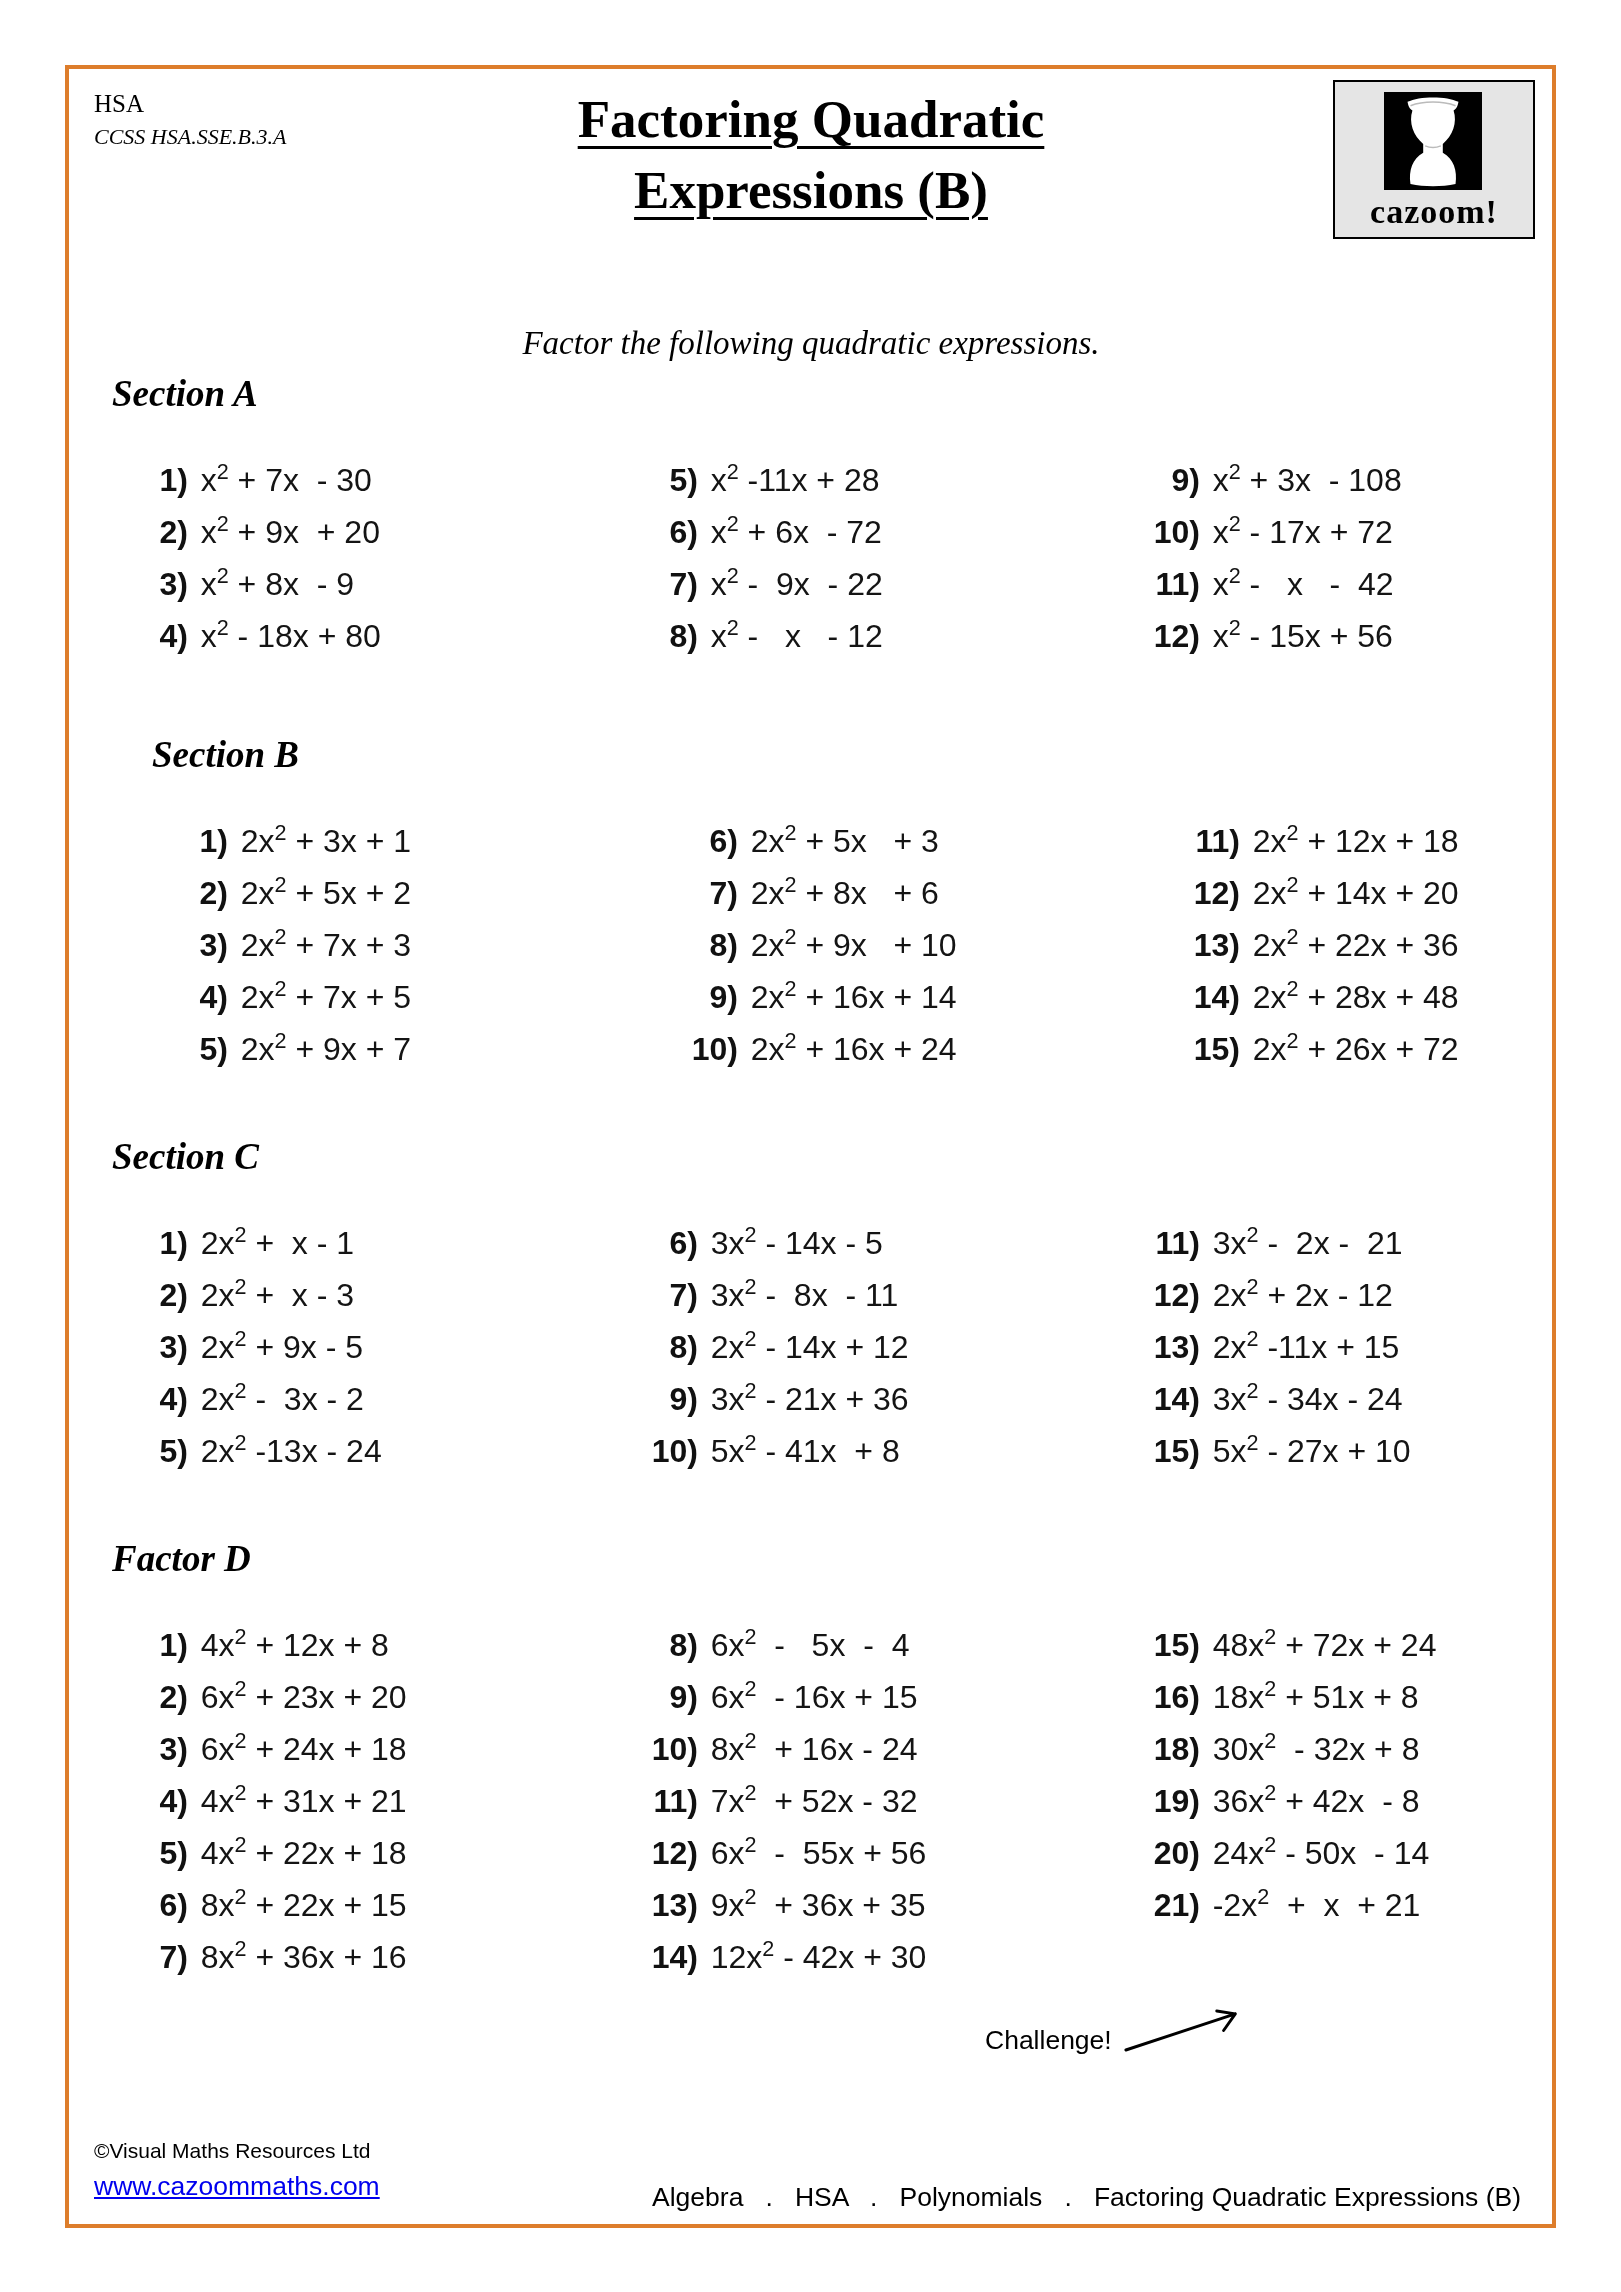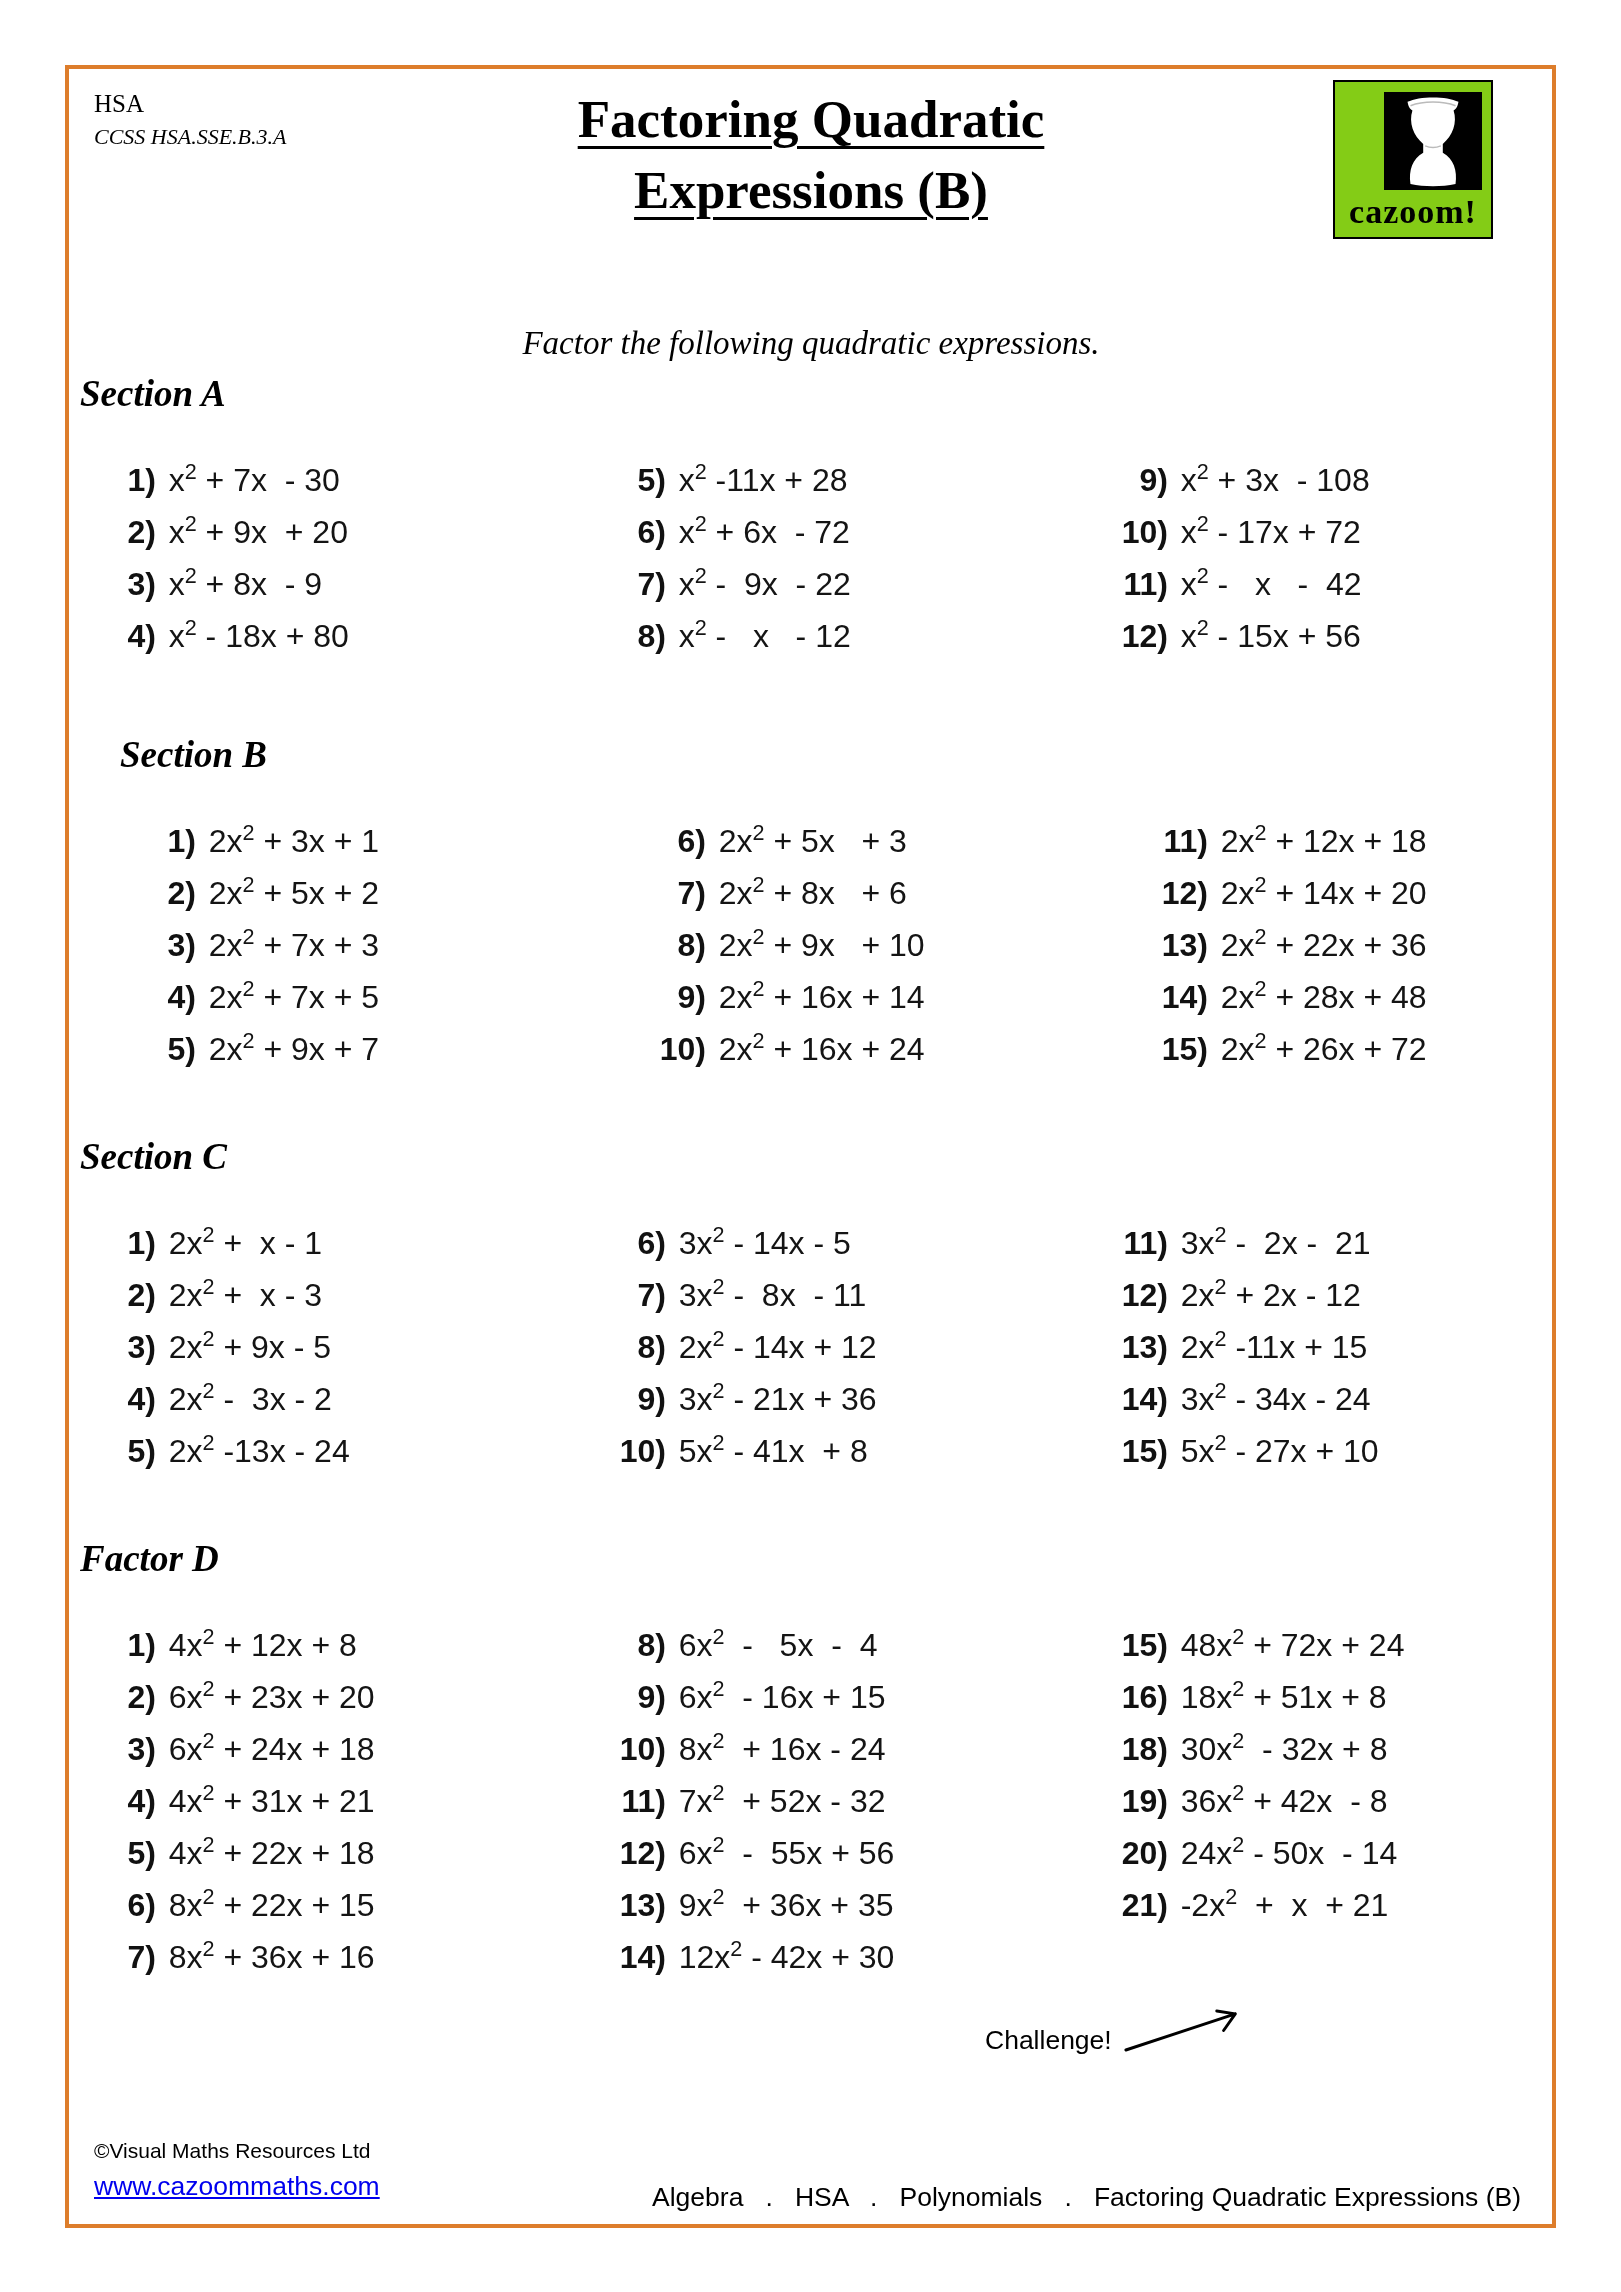--- a/index.html
+++ b/index.html
@@ -13,32 +13,32 @@
   .hdr-left{position:absolute;left:94px;top:90px;}
   .hdr-course{font-family:"Liberation Serif",serif;font-size:25px;color:#000;}
   .hdr-standard{font-family:"Liberation Serif",serif;font-style:italic;font-size:22px;color:#000;margin-top:5.9px;}
   .title{
     position:absolute;left:321px;top:84px;width:980px;text-align:center;
     font-family:"Liberation Serif",serif;font-weight:bold;font-size:53px;line-height:71px;color:#000;
   }
   .title span{text-decoration:underline;text-decoration-thickness:2.9px;text-underline-offset:8.8px;}
 
   
-  .logo{position:absolute;left:1333px;top:80px;width:160px;height:159px;border:2.9px solid #000;background:#84cc16;box-sizing:border-box;}
+  .logo{position:absolute;left:1333px;top:80px;width:202px;height:159px;border:2.9px solid #000;background:#e5e5e5;box-sizing:border-box;}
   .logo-drum{position:absolute;left:49px;top:9.8px;width:98px;height:98px;}
   .logo-text{position:absolute;left:0;right:0;bottom:5.9px;text-align:center;
     font-family:"Liberation Serif",serif;font-weight:bold;font-size:34px;letter-spacing:1px;color:#000;}
 
   .instruction{
     position:absolute;left:321px;top:325px;width:980px;text-align:center;
     font-family:"Liberation Serif",serif;font-style:italic;font-size:33px;color:#000;
   }
 
   
-  .section{position:absolute;left:80px;width:1421px;}
+  .section{position:absolute;left:112px;width:1421px;}
   .sec-head{font-family:"Liberation Serif",serif;font-weight:bold;font-style:italic;font-size:37px;color:#000;}
   .items{display:grid;grid-template-columns:510px 502px 1fr;margin-top:47px;}
   .col{display:flex;flex-direction:column;}
   .prob{display:flex;align-items:baseline;height:52px;}
   .pnum{width:76px;text-align:right;font-weight:bold;font-size:32px;flex:none;}
   .pexpr{margin-left:12.7px;font-size:32px;white-space:pre;color:#141414;}
   .pexpr sup{font-size:21.6px;line-height:0;}
 
   
   .challenge{position:absolute;left:985px;top:2001px;display:flex;align-items:flex-end;}

